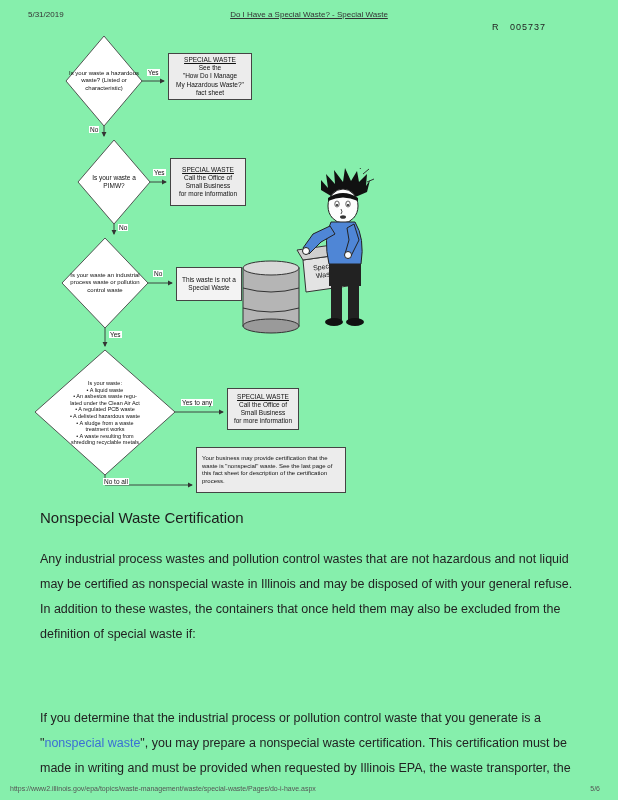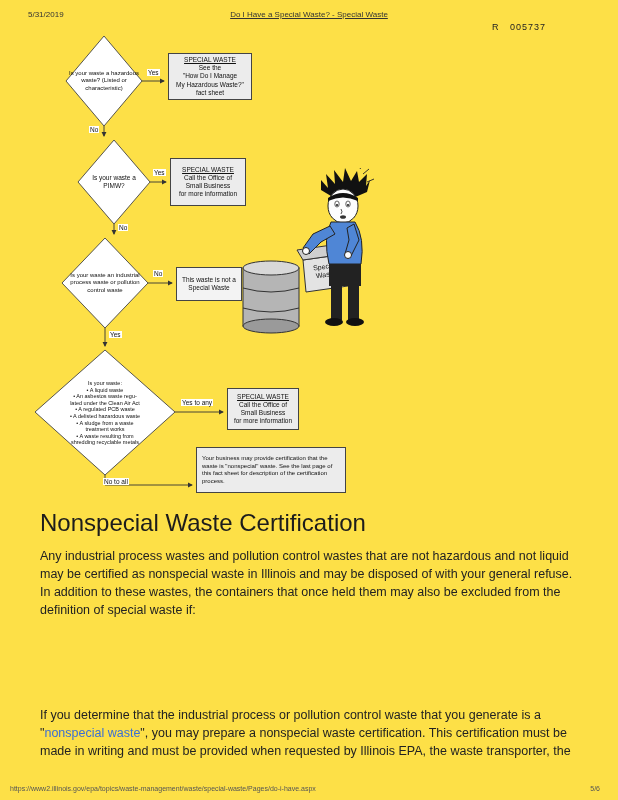--- a/index.html
+++ b/index.html
@@ -1,39 +1,39 @@
 <!DOCTYPE html>
 <html><head>
 <meta charset="utf-8">
 <style>
   * { margin:0; padding:0; box-sizing:border-box; }
   html,body { background:#fff; }
   body { font-family:"Liberation Sans", sans-serif; }
-  .page { position:relative; width:618px; height:800px; background:#fde047; overflow:hidden; outline:1px solid #e6e6e6; }
+  .page { position:relative; width:618px; height:800px; background:#86efac; overflow:hidden; outline:1px solid #e6e6e6; }
 
   
   .hdr { position:absolute; font-size:8px; color:#333; }
   .hdr-title { left:0; right:0; text-align:center; }
   .hdr-ref { font-size:9px; color:#222; white-space:pre; letter-spacing:1px; }
   .ftr { position:absolute; top:785px; font-size:7px; color:#555; }
 
   
   .flow-svg { position:absolute; left:0; top:0; pointer-events:none; }
   .dtext { position:absolute; display:flex; align-items:center; justify-content:center;
            text-align:center; font-size:6px; line-height:1.2; color:#111; }
   .dtext .stack div { white-space:nowrap; }
   .fbox { position:absolute; background:#ececec; border:1px solid #444; font-size:6.5px;
           line-height:1.25; text-align:center; color:#111; padding:2px 2px;
           display:flex; flex-direction:column; justify-content:center; }
   .fbox .t { text-decoration:underline; display:block; }
   .lbl { position:absolute; font-size:6.5px; color:#111; background:#fff; padding:0 1px; }
 
   
-  .h1 { position:absolute; left:40px; top:509px; font-size:24px; font-weight:400; color:#1c1c1c; }
-  .para { position:absolute; left:40px; width:544px; font-size:12.5px; line-height:18px; color:#222; }
+  .h1 { position:absolute; left:40px; top:509px; font-size:15px; font-weight:400; color:#1c1c1c; }
+  .para { position:absolute; left:40px; width:544px; font-size:12.5px; line-height:25px; color:#222; }
   .blist { position:absolute; left:62px; top:631px; width:520px; font-size:12px; line-height:17.4px; color:#222; }
   .blist li { margin:0; }
   .linktext { color:#3b6fd4;margin-top:20px; }
 </style>
 </head>
 <body>
 
 <div class="page">
 
   <div class="hdr" style="left:28px; top:10px;">5/31/2019</div>

